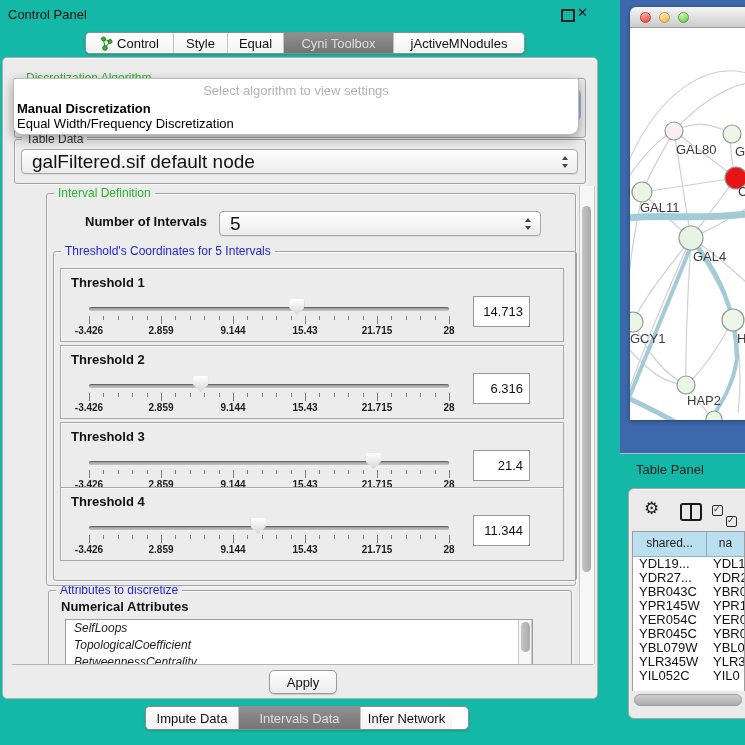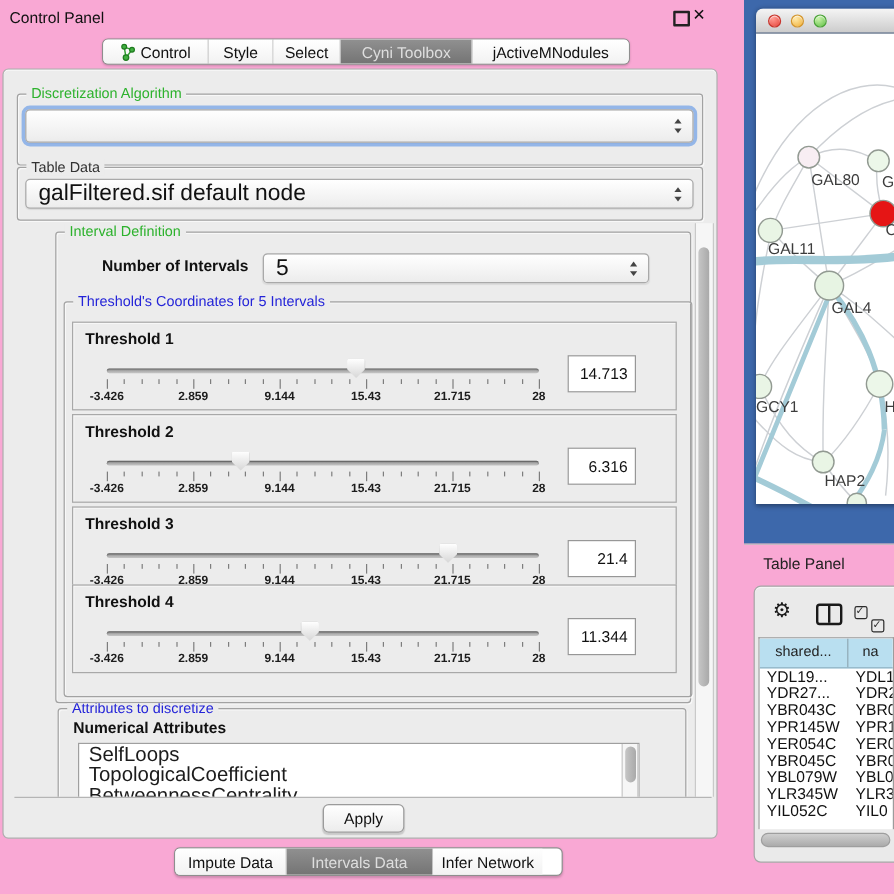--- a/index.html
+++ b/index.html
@@ -1,17 +1,17 @@
 <!DOCTYPE html>
 <html><head>
 <meta charset="utf-8">
 <style>
   html,body{margin:0;padding:0;}
   body{font-family:"Liberation Sans","DejaVu Sans",sans-serif;background:#dcdcdc;}
-  #app{position:relative;width:745px;height:745px;overflow:hidden;background:#f9a8d4;}
+  #app{position:relative;width:745px;height:745px;overflow:hidden;background:#14b8a6;}
   .abs{position:absolute;}
 
   
   .cp-title{left:8px;top:7px;font-size:13px;color:#111;}
   .float-btn{left:561px;top:9px;width:10px;height:9px;border:2px solid #222;border-radius:1px;}
   .close-btn{left:577px;top:5px;font-size:13px;font-weight:900;color:#111;}
 
   .seg-control{display:flex;border:1px solid #8e8e8e;border-radius:5px;overflow:hidden;
     background:#fff;box-shadow:0 1px 2px rgba(0,0,0,.18);}
   .seg{display:flex;align-items:center;justify-content:center;gap:4px;font-size:13px;color:#111;
@@ -59,21 +59,21 @@
   .tick{position:absolute;width:1px;background:#7d7d7d;top:47px;}
   .tick.major{height:8px;}.tick.minor{height:4px;}
   .tick-lab{position:absolute;top:56px;transform:translateX(-50%);font-size:10px;font-weight:bold;color:#1c1c1c;white-space:nowrap;}
   .val-box{position:absolute;left:412px;top:27px;width:57px;height:31px;background:#fff;border:1px solid #979797;
     box-sizing:border-box;font-size:13px;color:#111;text-align:right;line-height:29px;padding-right:6px;}
 
   
   .vscroll{background:#f6f6f6;border-left:1px solid #c9c9c9;border-right:1px solid #c9c9c9;}
   .vthumb{position:absolute;left:2px;width:9px;border-radius:5px;background:linear-gradient(90deg,#c6c6c6,#a9a9a9);}
   .list-box{background:#fff;border:1px solid #9f9f9f;box-sizing:border-box;overflow:hidden;}
-  .list-item{font-size:17px;color:#1c1c1c;padding-left:8px;height:17px;line-height:17px;}
+  .list-item{font-size:12px;color:#1c1c1c;padding-left:8px;height:17px;line-height:17px;font-style:italic;}
 
   .apply-btn{left:269px;top:670px;width:66px;height:22px;background:linear-gradient(#ffffff,#ececec);
     border:1px solid #9b9b9b;border-radius:5px;font-size:13px;color:#111;display:flex;align-items:center;justify-content:center;
     box-shadow:0 1px 1px rgba(0,0,0,.15);}
 
   
   .net-frame{left:620px;top:0;width:125px;height:453px;background:#3d68ab;}
   .net-window{position:absolute;left:10px;top:7px;width:120px;height:413px;border-radius:6px 0 0 0;overflow:hidden;
     box-shadow:0 1px 4px rgba(0,0,0,.4);}
   .net-titlebar{height:20px;background:linear-gradient(#f5f5f5,#cccccc);border-bottom:1px solid #9a9a9a;position:relative;}
@@ -125,21 +125,21 @@
           <circle cx="10" cy="5.5" r="2" fill="#41b041" stroke="#1e7a1e"></circle>
           <circle cx="5" cy="12" r="2.3" fill="#41b041" stroke="#1e7a1e"></circle>
         </svg>
       </span>
       <span>Control</span>
     </div>
     <div class="seg" style="width:54px">
       <span>Style</span>
       </div>
     <div class="seg" style="width:56px">
-      <span>Select</span>
+      <span>Equal</span>
       </div>
     <div class="seg selected" style="width:110px">
       <span>Cyni Toolbox</span>
       </div>
     <div class="seg" style="width:130px">
       <span>jActiveMNodules</span>
       </div>
   </div>
 
   <div class="abs outer-panel"></div>
@@ -152,20 +152,25 @@
   </div>
 
   <div class="abs group" style="left:14px;top:139px;width:570px;height:43px">
     <span class="group-title t-dark">Table Data</span>
     <div class="mac-combo abs" style="left:6px;top:9px;width:557px;height:25px">
       <span>galFiltered.sif default node</span>
       <span class="combo-arrows"></span>
     </div>
   </div>
 
+  <div class="abs popup">
+    <div class="ph">Select algorithm to view settings</div>
+    <div class="opt1">Manual Discretization</div>
+    <div class="opt2">Equal Width/Frequency Discretization</div>
+  </div>
 
   <div class="abs group" style="left:46px;top:193px;width:528px;height:391px">
     <span class="group-title t-green">Interval Definition</span>
     <span class="abs" style="left:38px;top:20px;font-size:13px;font-weight:bold;color:#111">Number of Intervals</span>
     <div class="mac-combo abs" style="left:172px;top:17px;width:322px;height:25px">
       <span>5</span>
       <span class="combo-arrows"></span>
     </div>
 
     <div class="abs group" style="left:6px;top:57px;width:522px;height:328px">

